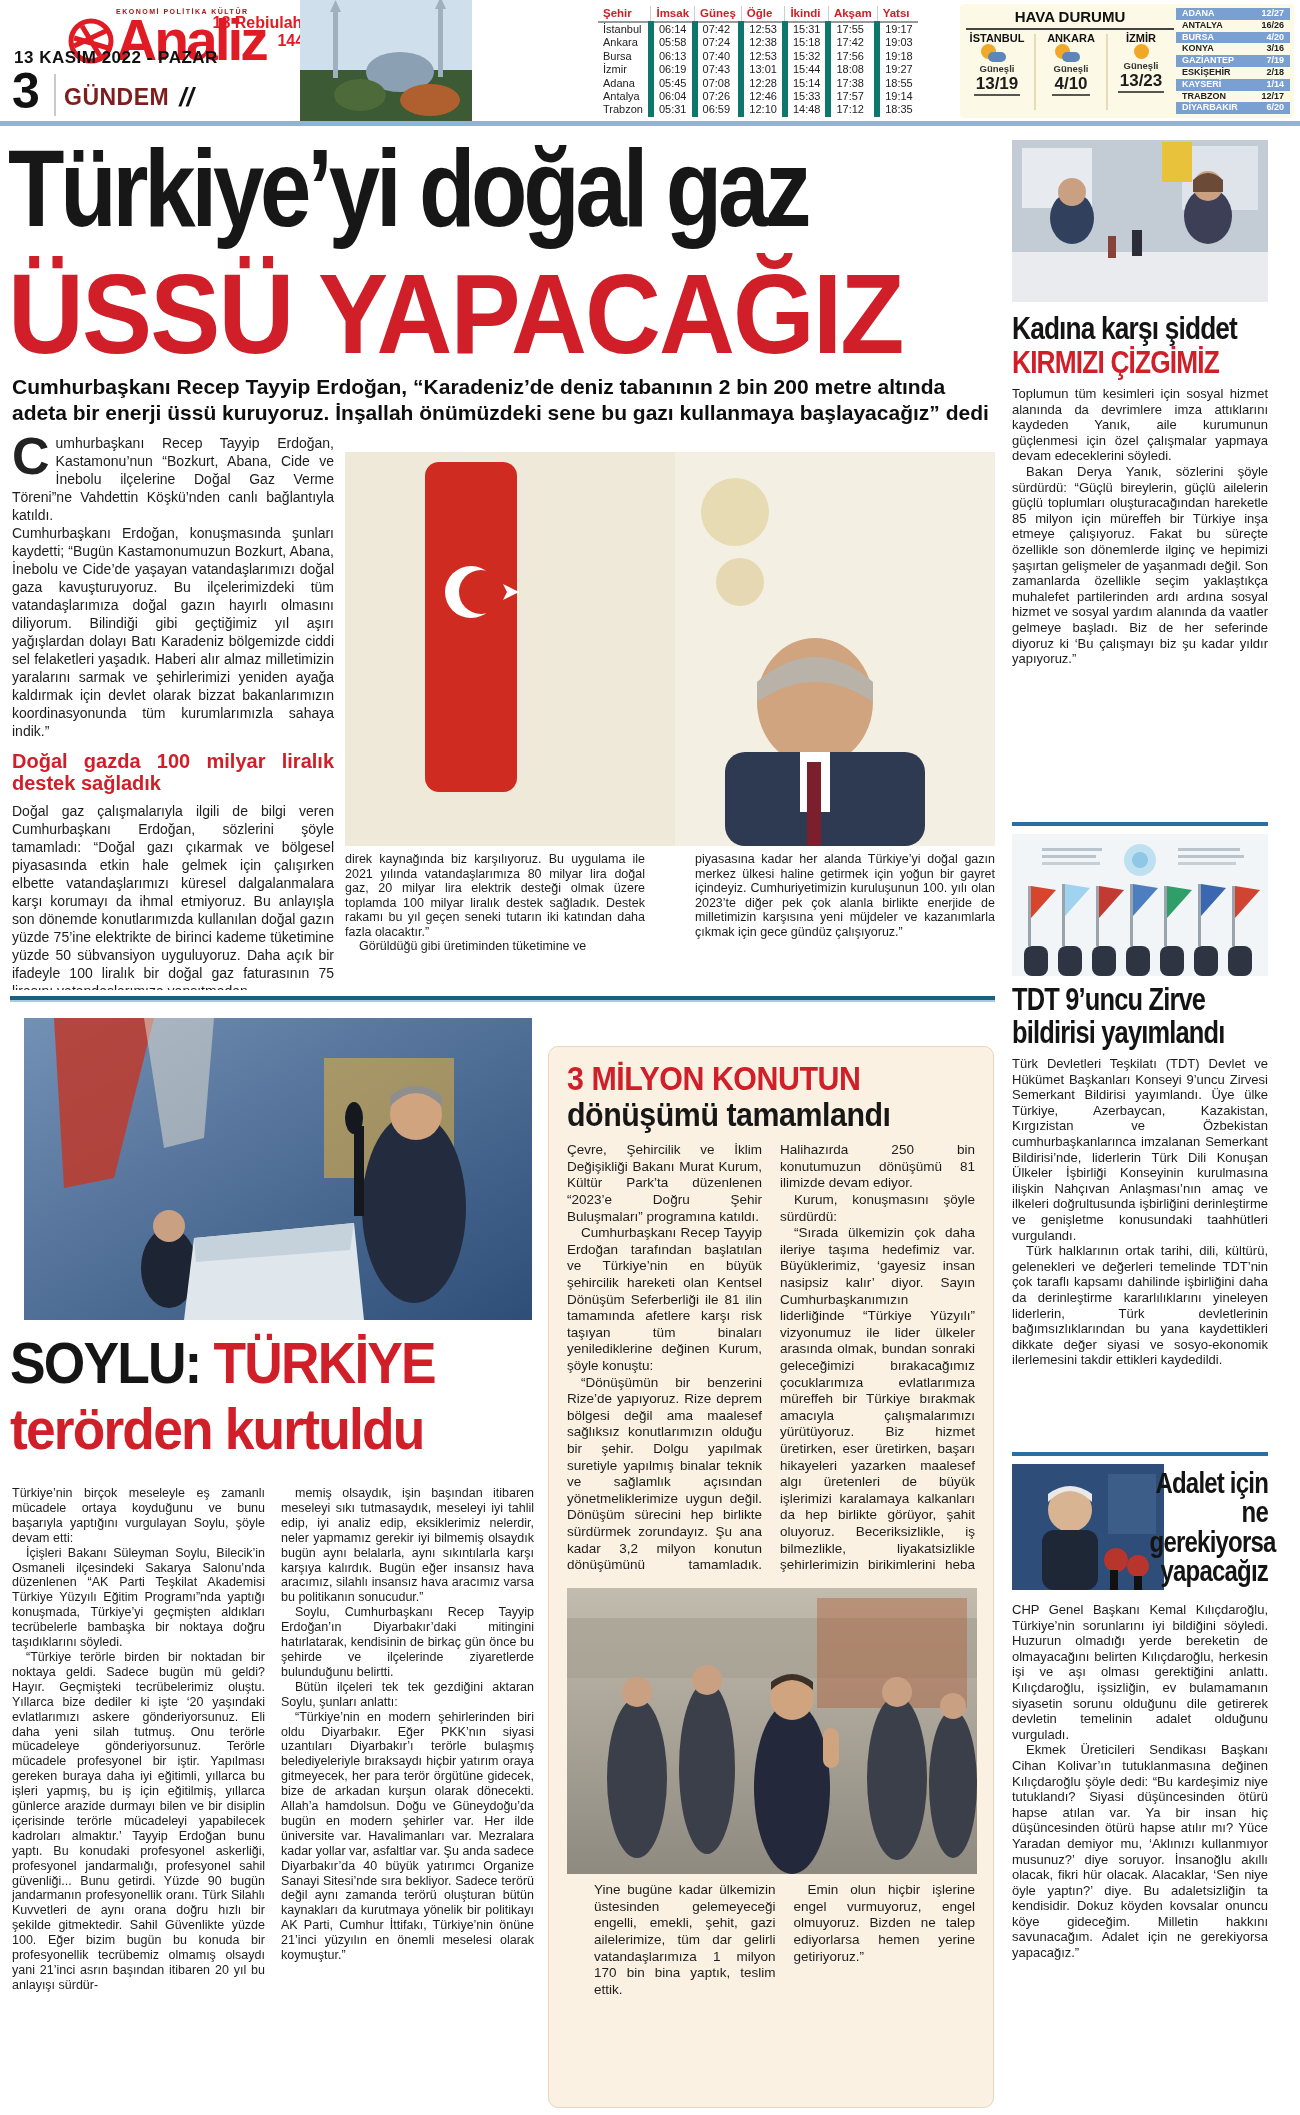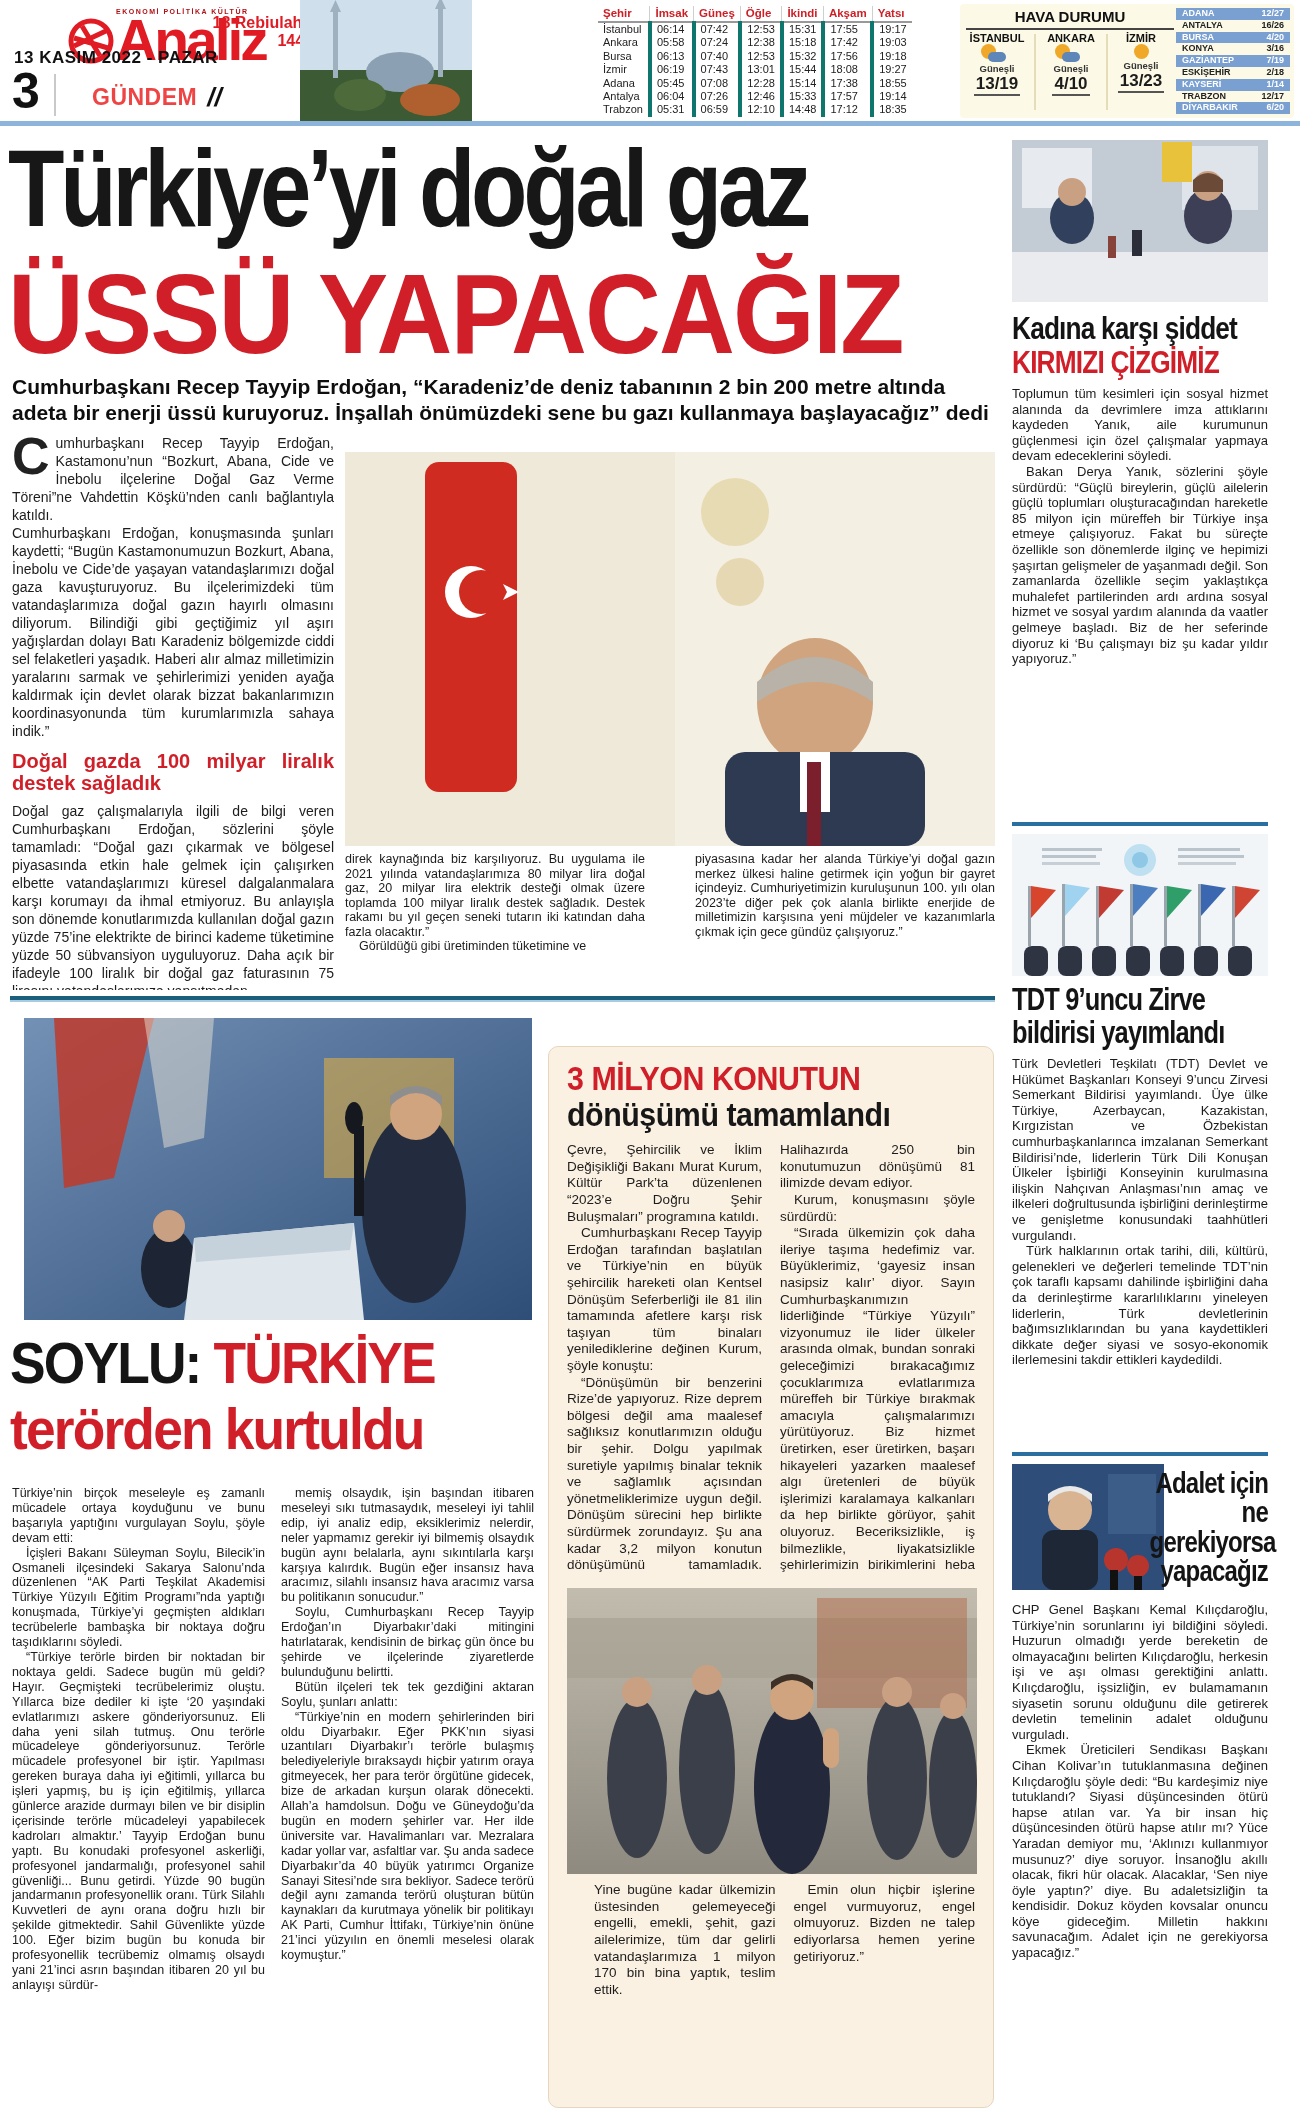--- a/index.html
+++ b/index.html
@@ -5,28 +5,28 @@
   html,body{margin:0;padding:0;background:#e9e9e9;}
   .page{position:relative;width:1300px;height:2115px;background:#ffffff;overflow:hidden;
         font-family:"Liberation Sans", sans-serif;color:#1c1c1c;}
   .abs{position:absolute;}
   
   .logo-tag{font-size:7px;font-weight:bold;color:#b01218;letter-spacing:1.5px;}
   .logo{font-size:57px;font-weight:bold;color:#e01b24;letter-spacing:-3px;line-height:.9;}
   .hijri{font-size:16px;font-weight:bold;color:#e01b24;text-align:right;line-height:1.15;}
   .dateline{font-size:17px;font-weight:bold;letter-spacing:.5px;color:#111;}
   .pagenum{font-size:50px;font-weight:bold;line-height:.85;color:#111;}
-  .section{font-size:23px;font-weight:bold;letter-spacing:.5px;color:#ef4444;margin-left:28px;}
+  .section{font-size:23px;font-weight:bold;letter-spacing:.5px;color:#7f1d1d;}
   .slashes{font-size:26px;font-weight:bold;font-style:italic;color:#111;}
   .vline{width:2px;background:#c9c9c9;}
   
   table.prayer{border-collapse:collapse;font-size:11px;color:#222;}
   table.prayer th{color:#cc2027;font-weight:bold;text-align:left;font-size:11.5px;
     border-bottom:2px solid #999;padding:1px 5px 2px 5px;border-left:1px solid #cfcfcf;}
-  table.prayer td{padding:0px 5px;border-left:4px solid #0f766e;line-height:13.4px;}
+  table.prayer td{padding:0px 5px;border-left:6px solid #0f766e;line-height:13.4px;}
   table.prayer th:first-child,table.prayer td:first-child{border-left:none;}
   
   .weatherbox{background:#fcf9e6;border-radius:4px;}
   .w-title{font-size:15px;font-weight:bold;text-align:center;color:#111;
            border-bottom:2px solid #444;padding-bottom:3px;}
   .w-card{text-align:center;}
   .w-city{font-size:11px;font-weight:bold;color:#111;}
   .w-cond{font-size:9.5px;font-weight:bold;color:#333;}
   .w-temp{font-size:17px;font-weight:bold;border-bottom:2px solid #555;display:inline-block;padding:0 2px;}
   .sun{width:15px;height:15px;border-radius:50%;background:#f0a828;display:inline-block;}

